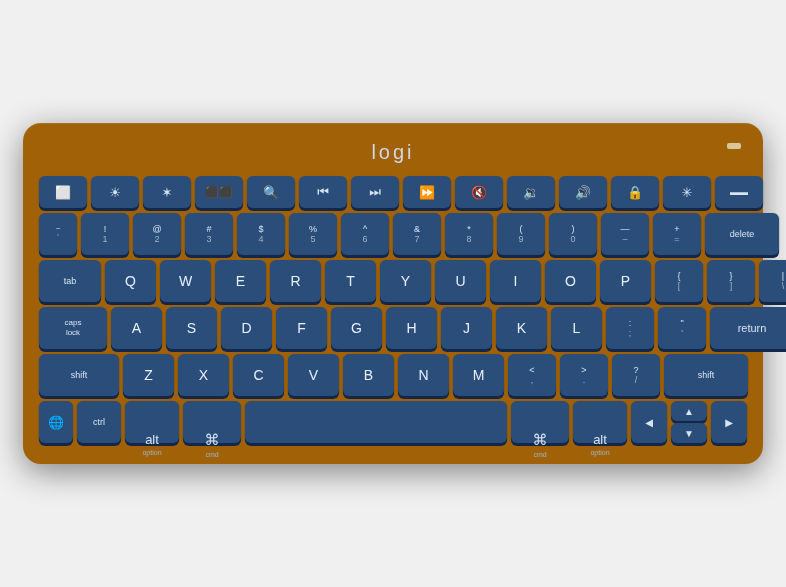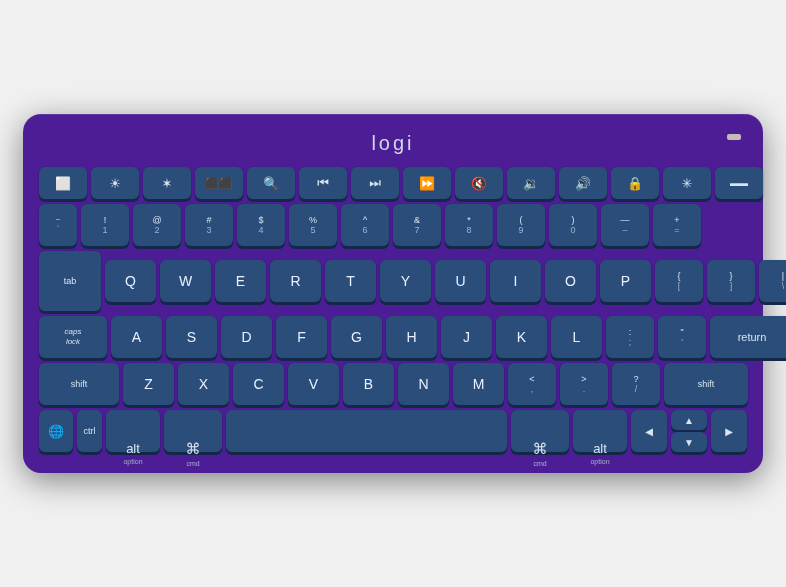--- a/index.html
+++ b/index.html
@@ -8,21 +8,21 @@
       height: 587px;
       background: #f0f0f0;
       display: flex;
       align-items: center;
       justify-content: center;
       font-family: -apple-system, BlinkMacSystemFont, 'Helvetica Neue', Arial, sans-serif;
     }
 
     .keyboard-wrapper {
       width: 740px;
-      background: #4c1d95;
+      background: #a16207;
       border-radius: 18px;
       padding: 18px 16px 16px 16px;
       box-shadow: 0 8px 32px rgba(0,0,0,0.45), inset 0 1px 0 rgba(255,255,255,0.1);
       position: relative;
     }
 
     .logi-logo {
       text-align: center;
       margin-bottom: 12px;
       color: #d0d8e8;
@@ -87,21 +87,21 @@
 
     
     .key-delete {
       width: 74px;
       height: 42px;
       font-size: 9px;
     }
 
     .key-tab {
       width: 62px;
-      height: 60px;
+      height: 42px;
       font-size: 9px;
     }
 
     .key-caps {
       width: 68px;
       height: 42px;
       font-size: 8px;
       text-align: center;
     }
 
@@ -135,21 +135,21 @@
       font-size: 8px;
     }
 
     .key-alt {
       width: 54px;
       height: 42px;
       font-size: 8px;
     }
 
     .key-ctrl {
-      width: 25px;
+      width: 44px;
       height: 42px;
       font-size: 9px;
     }
 
     .key-globe {
       width: 34px;
       height: 42px;
       font-size: 14px;
     }
 
@@ -367,20 +367,23 @@
         <span class="num-top">—</span>
         <span class="num-bottom">–</span>
       </div>
     </div>
     <div class="key key-equals">
       <div class="key-dual">
         <span class="num-top">+</span>
         <span class="num-bottom">=</span>
       </div>
     </div>
+    <div class="key key-delete">
+      <span style="font-size:9px;color:#d8e4f0;">delete</span>
+    </div>
   </div>
 
   <div class="key-row">
     <div class="key key-tab">
         <span style="font-size:9px;color:#d8e4f0;">tab</span>
       </div>
     <div class="key key-main">
         <span class="key-single-label">Q</span>
       </div>
     <div class="key key-main">
@@ -425,21 +428,21 @@
     <div class="key key-char">
       <div class="key-dual">
         <span class="num-top">|</span>
         <span class="num-bottom">\</span>
       </div>
     </div>
   </div>
 
   <div class="key-row">
     <div class="key key-caps">
-        <span style="font-size:8px;color:#d8e4f0;line-height:1.3;font-style:italic;">caps<br>lock</span>
+        <span style="font-size:8px;color:#d8e4f0;line-height:1.3;">caps<br>lock</span>
       </div>
     <div class="key key-main">
         <span class="key-single-label">A</span>
       </div>
     <div class="key key-main">
         <span class="key-single-label">S</span>
       </div>
     <div class="key key-main">
         <span class="key-single-label">D</span>
       </div>

